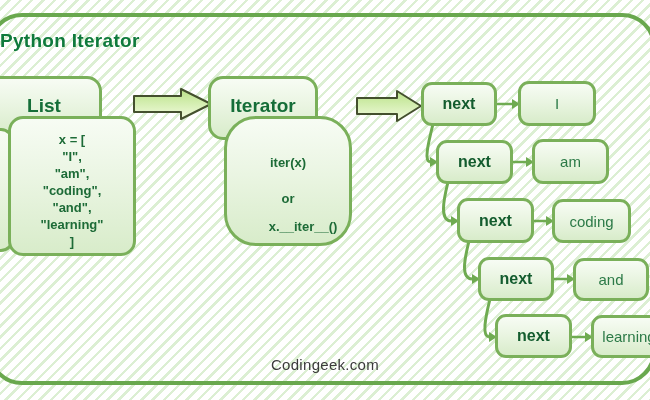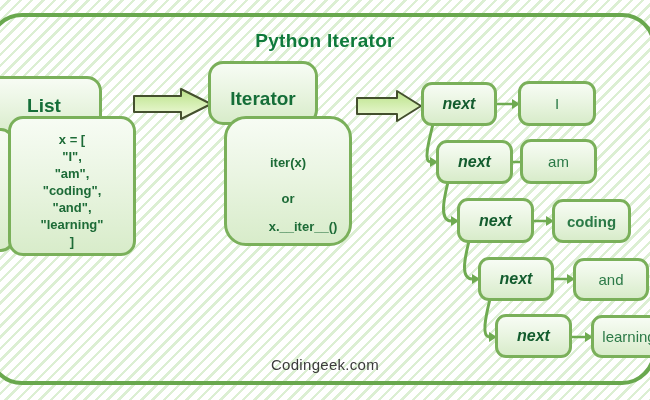--- a/index.html
+++ b/index.html
@@ -6,39 +6,39 @@
   #canvas{
     position:relative;width:650px;height:400px;overflow:hidden;
     font-family:"Liberation Sans",sans-serif;
     background:repeating-linear-gradient(135deg,#ffffff 0px,#ffffff 5.5px,#dcefd3 5.5px,#dcefd3 8px);
   }
   .outer-frame{
     position:absolute;left:-12px;top:13px;width:668px;height:372px;
     border:4px solid #69a84e;border-radius:34px;box-sizing:border-box;z-index:0;
   }
   .diagram-title{
-    position:absolute;left:0;top:30px;width:650px;text-align:center;
+    position:absolute;left:0;top:30px;width:650px;text-align:left;
     font-size:19px;font-weight:bold;color:#0f7a3c;letter-spacing:.3px;z-index:2;
   }
   .box{
     position:absolute;box-sizing:border-box;
     border:3px solid #7ab05a;border-radius:15px;
     background:linear-gradient(180deg,#f7fcf4 0%,#eaf5e2 45%,#d8ecca 100%);
     z-index:2;
   }
   .box-title-text{
     font-size:19px;font-weight:bold;color:#156e38;text-align:center;display:block;
   }
   .code-text{
     font-weight:bold;font-size:13px;color:#1d6b37;line-height:17px;text-align:center;
   }
   .iter-line{
     font-weight:bold;font-size:13px;color:#1d6b37;text-align:center;position:absolute;left:0;width:100%;
   }
-  .next-box{border-radius:11px;display:flex;align-items:center;justify-content:center;font-style:italic;}
+  .next-box{border-radius:11px;display:flex;align-items:center;justify-content:center;}
   .next-label{font-size:16px;font-weight:bold;color:#135c2e;}
   .value-box{border-radius:11px;display:flex;align-items:center;justify-content:center;}
   .value-label{font-size:15px;color:#2c7a47;}
   .arrow-layer{position:absolute;left:0;top:0;width:650px;height:400px;z-index:1;pointer-events:none;}
   .watermark{
     position:absolute;left:0;top:356px;width:650px;text-align:center;
     font-size:15px;color:#3b3b3b;z-index:2;letter-spacing:.3px;
   }
 </style>
 </head>
@@ -96,47 +96,47 @@
   <div class="box" style="left:8px;top:116px;width:128px;height:140px;padding-top:12px;">
     <div class="code-text">x = [</div>
     <div class="code-text">"I",</div>
     <div class="code-text">"am",</div>
     <div class="code-text">"coding",</div>
     <div class="code-text">"and",</div>
     <div class="code-text">"learning"</div>
     <div class="code-text">]</div>
   </div>
 
-  <div class="box" style="left:208px;top:61px;width:110px;height:64px;padding-top:24px;">
+  <div class="box" style="left:208px;top:76px;width:110px;height:64px;padding-top:16px;">
     <span class="box-title-text">Iterator</span>
   </div>
-  <div class="box" style="left:224px;top:116px;width:128px;height:130px;border-radius:22px;">
+  <div class="box" style="left:224px;top:116px;width:128px;height:130px;border-radius:32px;">
     <div class="iter-line" style="top:36px;">iter(x)</div>
     <div class="iter-line" style="top:72px;">or</div>
     <div class="iter-line" style="top:100px;padding-left:15px;">x.__iter__()</div>
   </div>
 
   <div class="box next-box" style="left:421px;top:82px;width:76px;height:44px;">
     <span class="next-label">next</span>
   </div>
   <div class="box value-box" style="left:518px;top:81px;width:78px;height:45px;">
     <span class="value-label">I</span>
   </div>
 
   <div class="box next-box" style="left:436px;top:140px;width:77px;height:44px;">
     <span class="next-label">next</span>
   </div>
-  <div class="box value-box" style="left:520px;top:139px;width:77px;height:45px;">
+  <div class="box value-box" style="left:532px;top:139px;width:77px;height:45px;">
     <span class="value-label">am</span>
   </div>
 
   <div class="box next-box" style="left:457px;top:198px;width:77px;height:45px;">
     <span class="next-label">next</span>
   </div>
-  <div class="box value-box" style="left:552px;top:199px;width:79px;height:44px;font-weight:bold;">
+  <div class="box value-box" style="left:552px;top:199px;width:79px;height:44px;">
     <span class="value-label">coding</span>
   </div>
 
   <div class="box next-box" style="left:478px;top:257px;width:76px;height:44px;">
     <span class="next-label">next</span>
   </div>
   <div class="box value-box" style="left:573px;top:258px;width:76px;height:43px;">
     <span class="value-label">and</span>
   </div>
 

